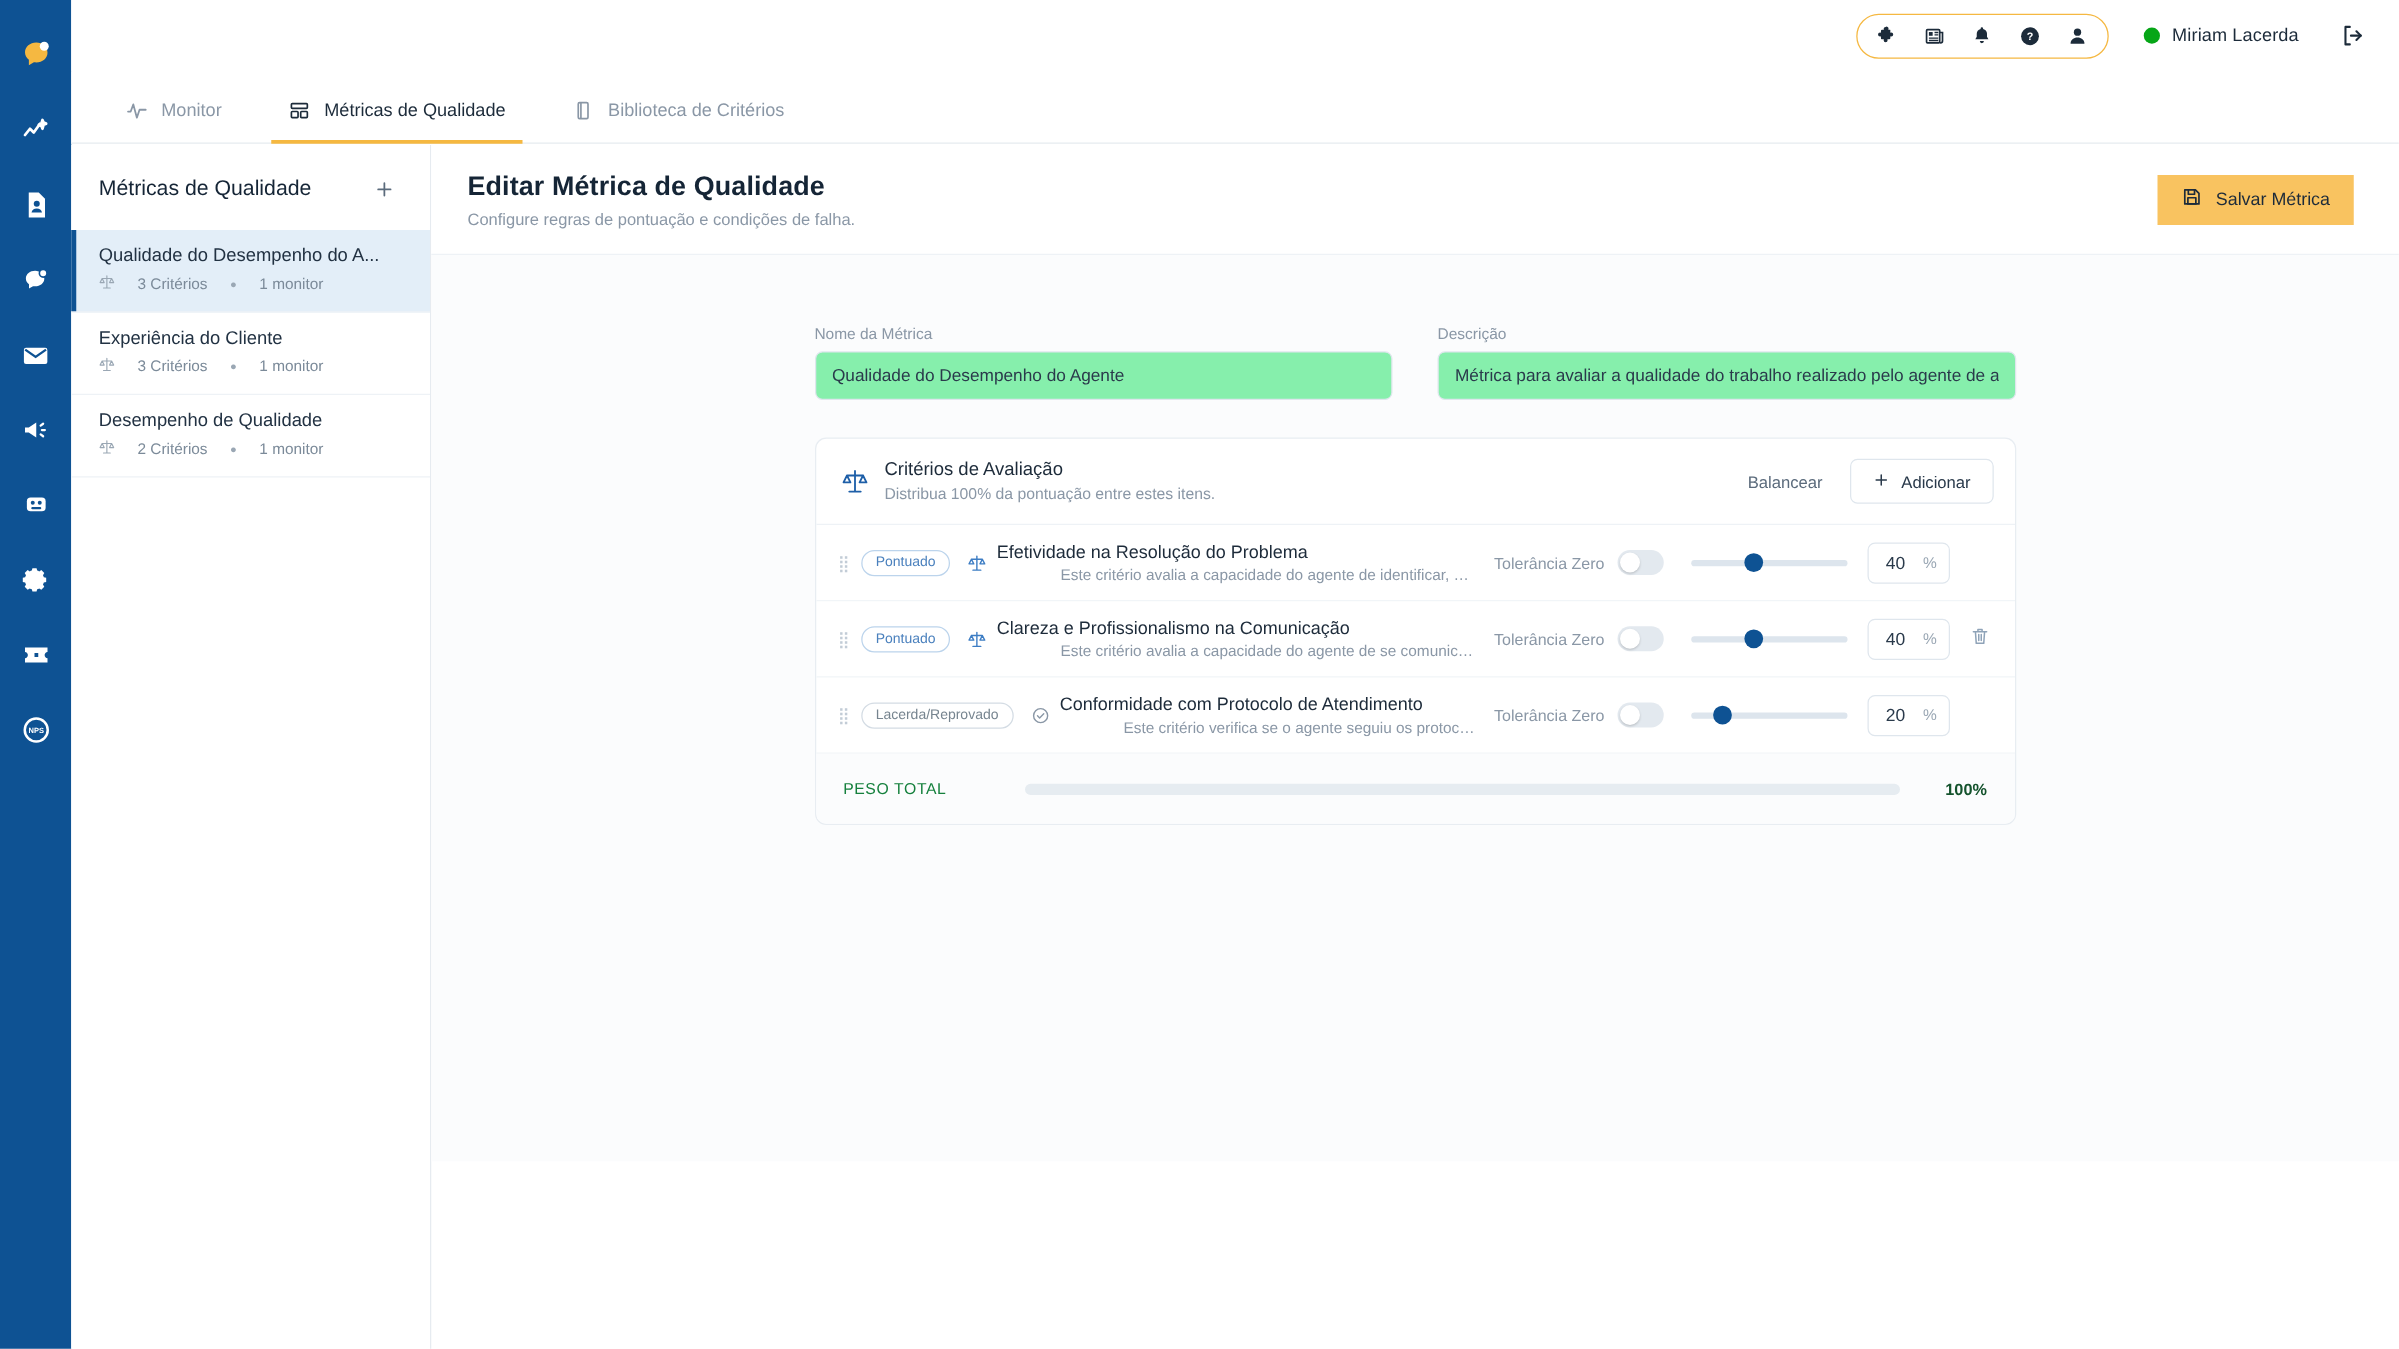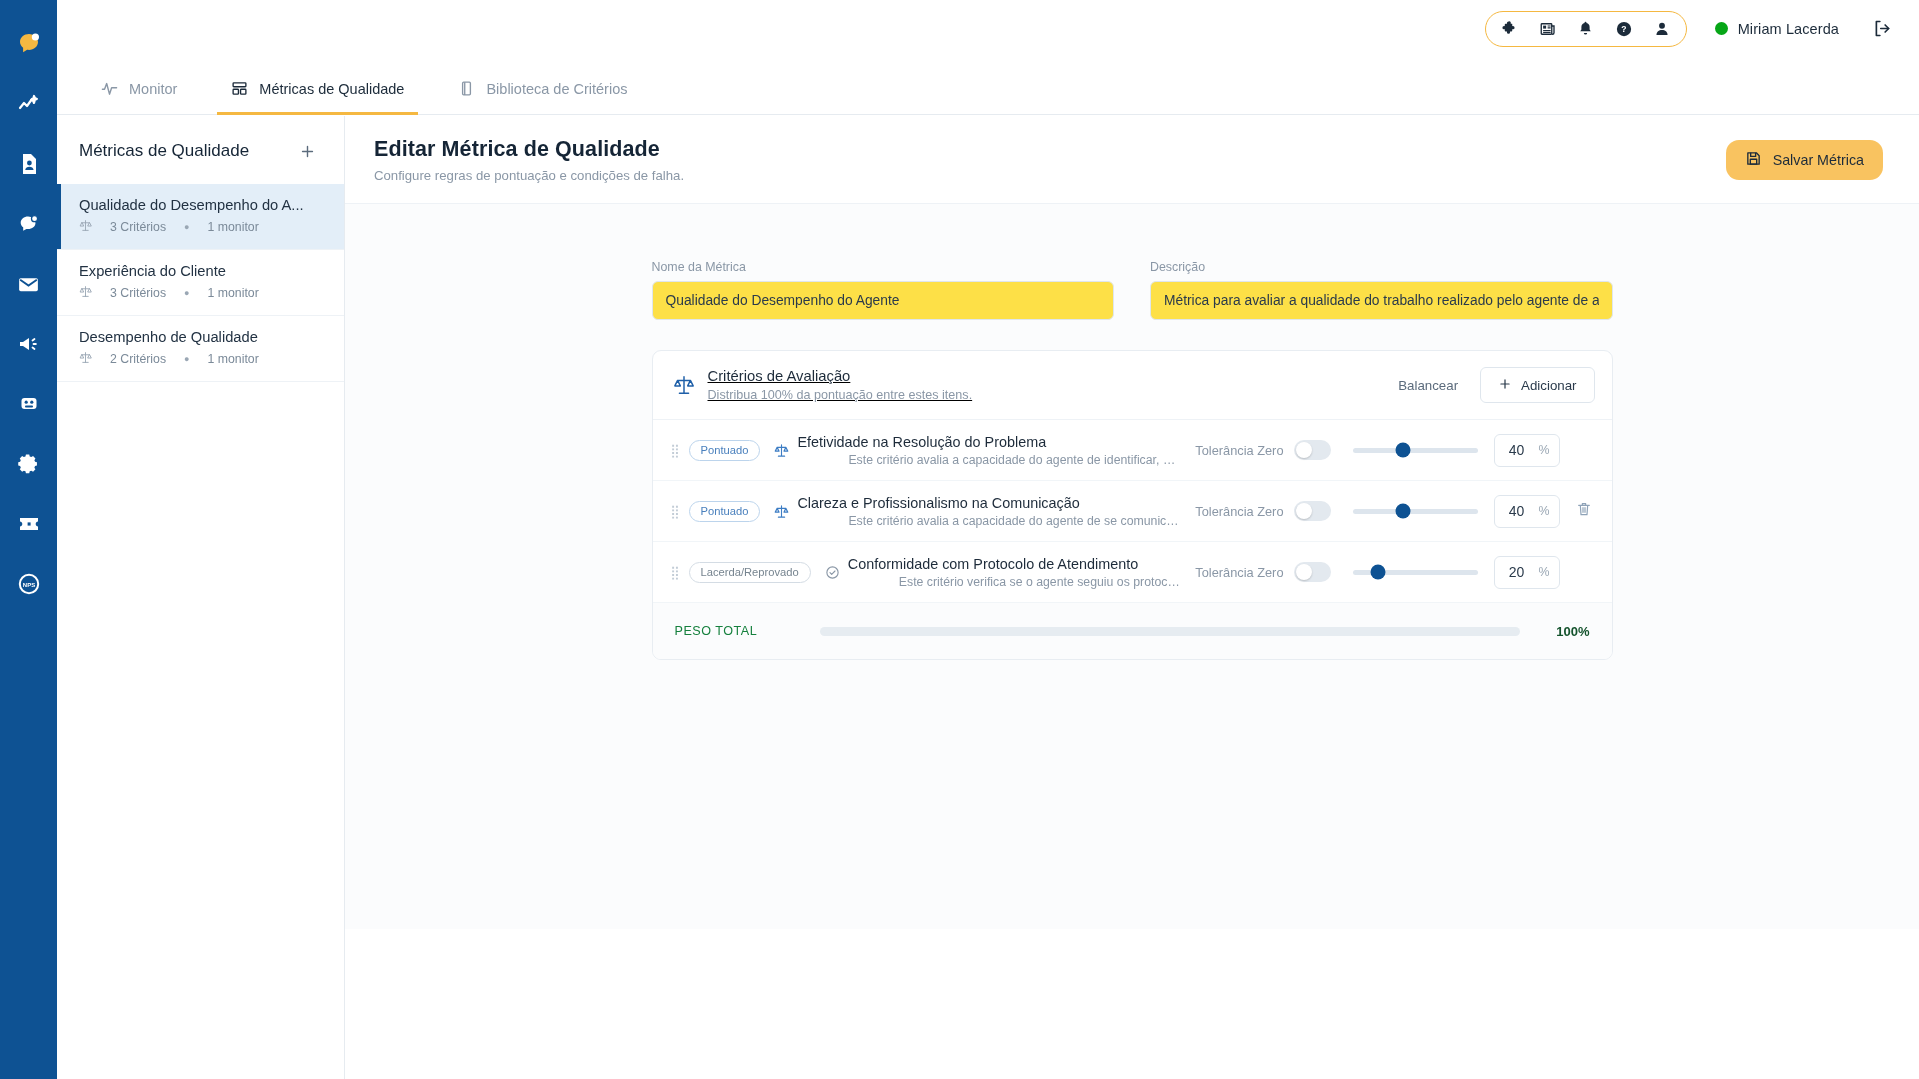--- a/index.html
+++ b/index.html
@@ -144,63 +144,63 @@
   .page-title {
     font-size: 21.5px; color: #152536; font-weight: 700;
     letter-spacing: .1px;
   }
   .page-sub {
     font-size: 13.2px; color: #8a97a6; margin-top: 6px;
   }
   .save-btn {
     display: flex; align-items: center; gap: 11px;
     background: #f9c360; color: #1d2b3a;
-    border: none; border-radius: 13px;
+    border: none; border-radius: 0;
     height: 40px; padding: 0 19px;
     font-size: 14.3px; font-family: inherit;
     cursor: pointer;
   }
 
   
   .form-wrap {
     padding: 56px 0 0 0;
     display: flex; justify-content: center;
   }
   .form-inner { width: 961px; }
   .fields-row { display: flex; gap: 36px; }
   .field { flex: 1; }
   .field-label {
     font-size: 12.4px; color: #8a97a6; margin-bottom: 7px;
     display: block;
   }
   .field-input {
     width: 100%; height: 39px;
     border: 1px solid #dfe6ed; border-radius: 6px;
-    background: #fde047;
+    background: #86efac;
     padding: 0 13px;
     font-size: 13.8px; color: #2a3a4b;
     font-family: inherit;
     outline: none;
   }
 
   
   .crit-card {
     margin-top: 30px;
     background: #ffffff;
     border: 1px solid #e8edf2;
     border-radius: 9px;
     overflow: hidden;
   }
   .crit-head {
     display: flex; align-items: center;
     padding: 16px 17px 16px 20px;
     border-bottom: 1px solid #eef2f6;
   }
   .crit-head-icon { margin-right: 13px; display:flex; }
-  .crit-head-text { flex: 1; text-decoration: underline; }
+  .crit-head-text { flex: 1; }
   .crit-head-title {
     font-size: 14.8px; color: #1d2b3a; margin-bottom: 4px;
   }
   .crit-head-sub { font-size: 12.6px; color: #8a97a6; }
   .balancear {
     font-size: 13.3px; color: #5b6b7c; margin-right: 22px; cursor: pointer;
   }
   .adicionar {
     display: flex; align-items: center; gap: 9px;
     border: 1px solid #dfe6ed; border-radius: 6px;

